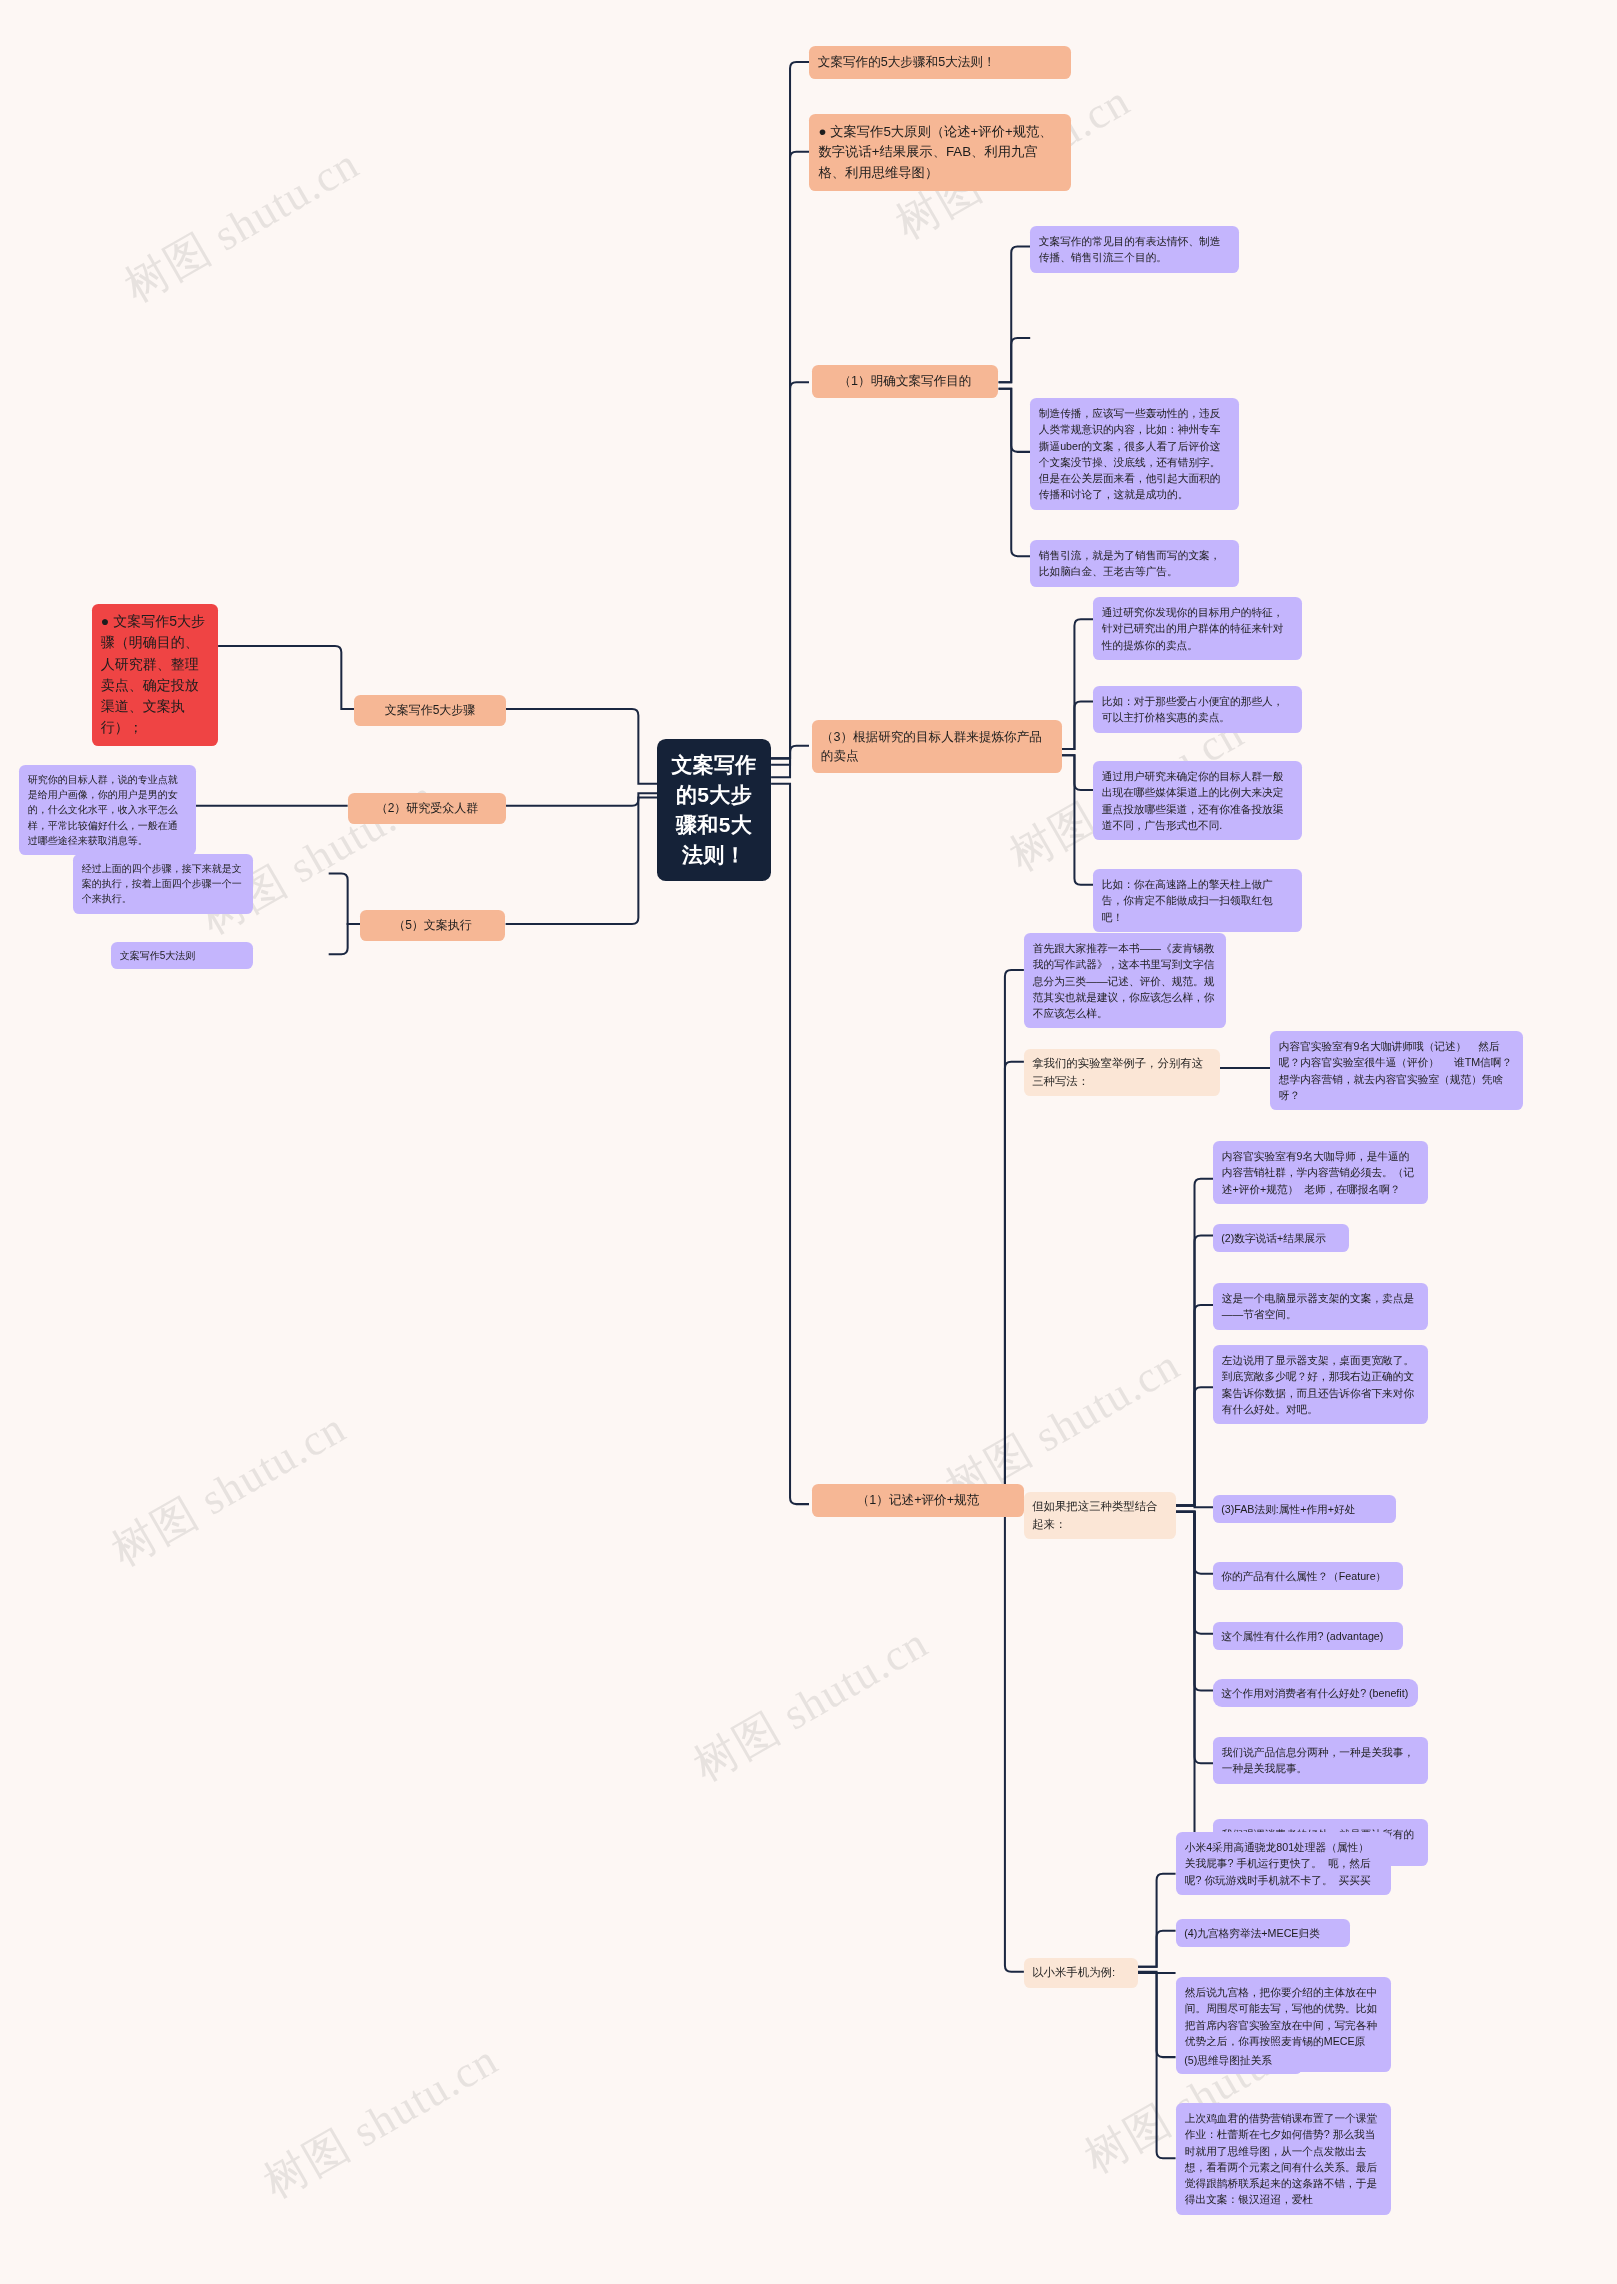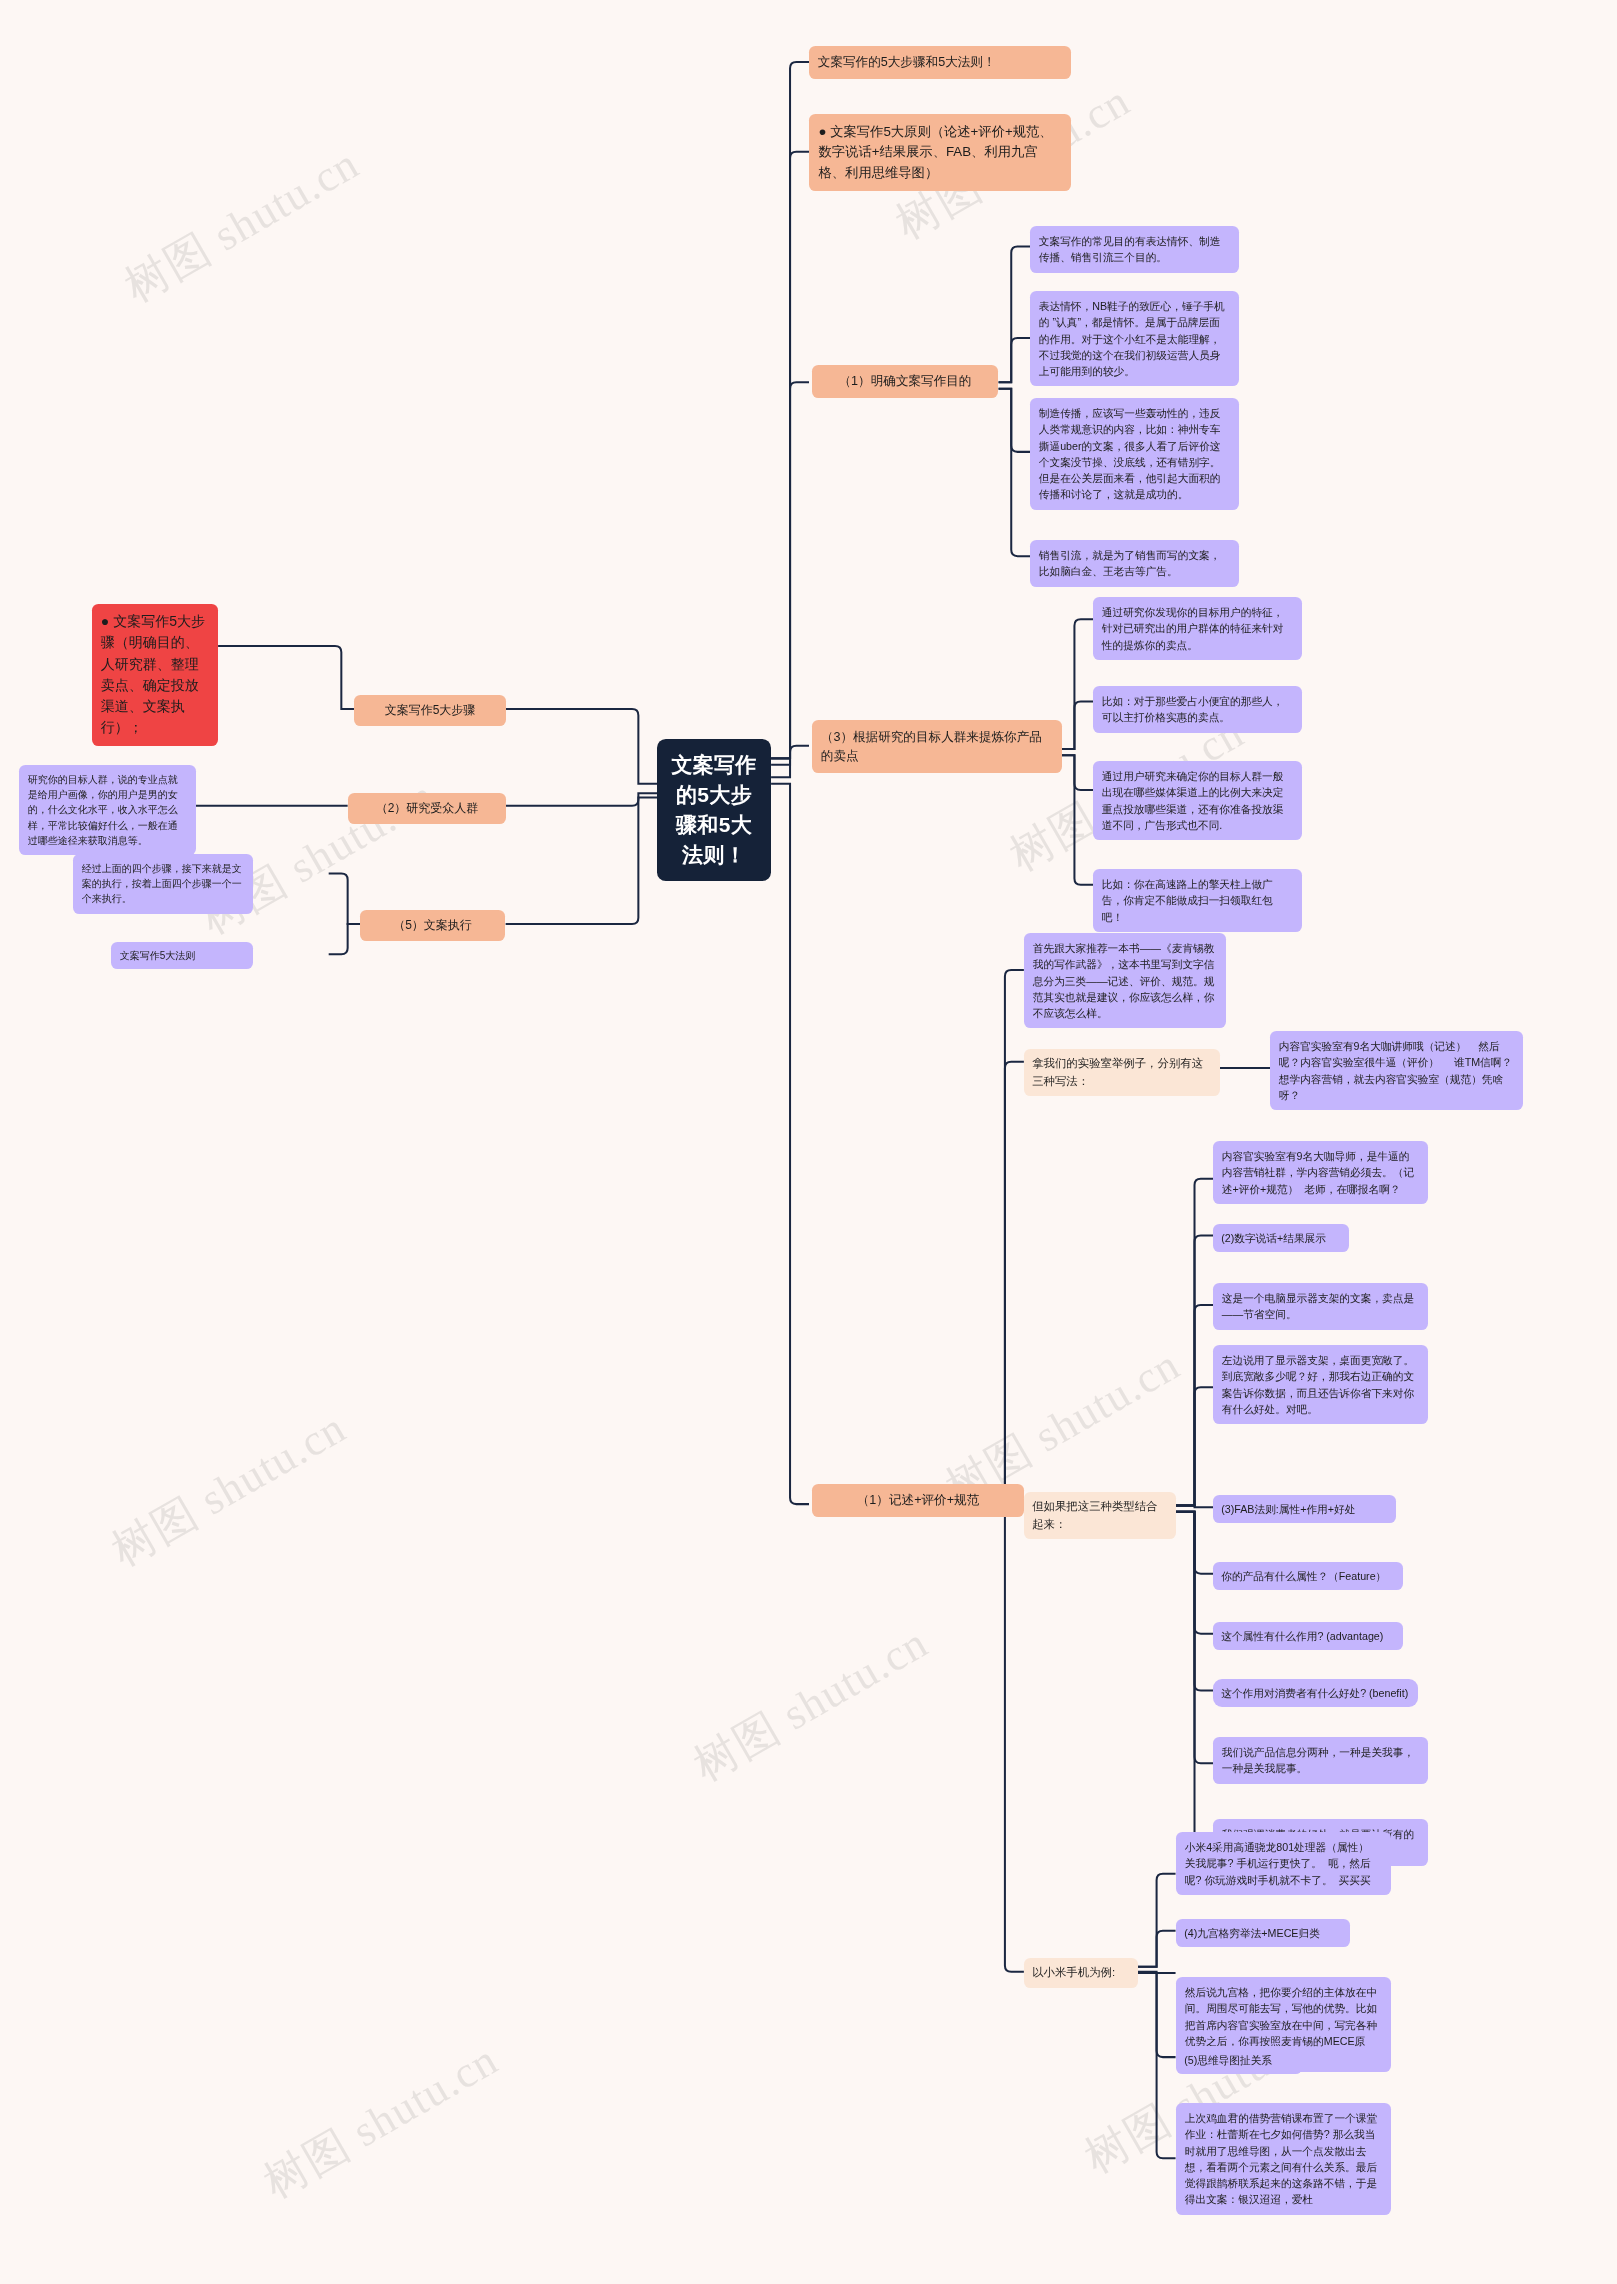--- a/index.html
+++ b/index.html
@@ -160,21 +160,20 @@
   <div class="node leaf tiny" style="left:111px; top:942px; width:142px; padding:5.7px 8.8px;">文案写作5大法则</div>
 
   <div class="node lvl1" style="left:809px; top:46px; width:262px; font-size:12.6px; padding:7px 8.8px;">文案写作的5大步骤和5大法则！</div>
 
   <div class="node lvl1" style="left:809px; top:114px; width:262px; font-size:13.3px; padding:8.2px 9.5px;">● 文案写作5大原则（论述+评价+规范、数字说话+结果展示、FAB、利用九宫格、利用思维导图）</div>
 
   <div class="node lvl1" style="left:812px; top:365px; width:186px; font-size:12.6px; text-align:center; padding:7px 7.6px;">（1）明确文案写作目的</div>
 
   <div class="node leaf" style="left:1030px; top:226px; width:209px;">文案写作的常见目的有表达情怀、制造传播、销售引流三个目的。</div>
 
-  <div class="node leaf" style="left:1030px; top:291px; width:209px;">表达情怀，NB鞋子的致匠心，锤子手机的 ”认真”，都是情怀。是属于品牌层面的作用。对于这个小红不是太能理解，不过我觉的这个在我们初级运营人员身上可能用到的较少。</div>
 
   <div class="node leaf" style="left:1030px; top:398px; width:209px;">制造传播，应该写一些轰动性的，违反人类常规意识的内容，比如：神州专车撕逼uber的文案，很多人看了后评价这个文案没节操、没底线，还有错别字。但是在公关层面来看，他引起大面积的传播和讨论了，这就是成功的。</div>
 
   <div class="node leaf" style="left:1030px; top:540px; width:209px;">销售引流，就是为了销售而写的文案，比如脑白金、王老吉等广告。</div>
 
   <div class="node lvl1" style="left:812px; top:720px; width:250px; font-size:12.6px; padding:7.6px 8.8px;">（3）根据研究的目标人群来提炼你产品的卖点</div>
 
   <div class="node leaf" style="left:1093px; top:597px; width:209px;">通过研究你发现你的目标用户的特征，针对已研究出的用户群体的特征来针对性的提炼你的卖点。</div>
 
   <div class="node leaf" style="left:1093px; top:686px; width:209px;">比如：对于那些爱占小便宜的那些人，可以主打价格实惠的卖点。</div>

